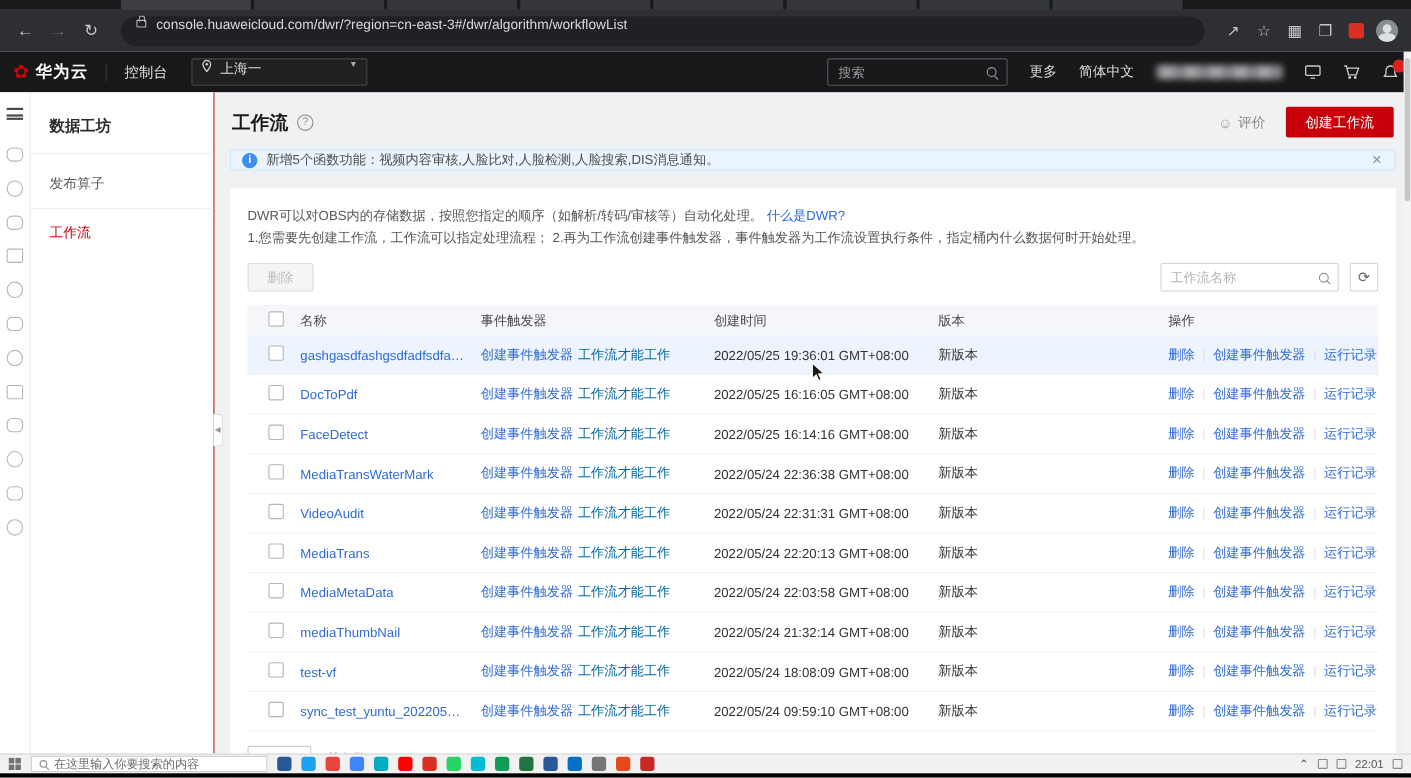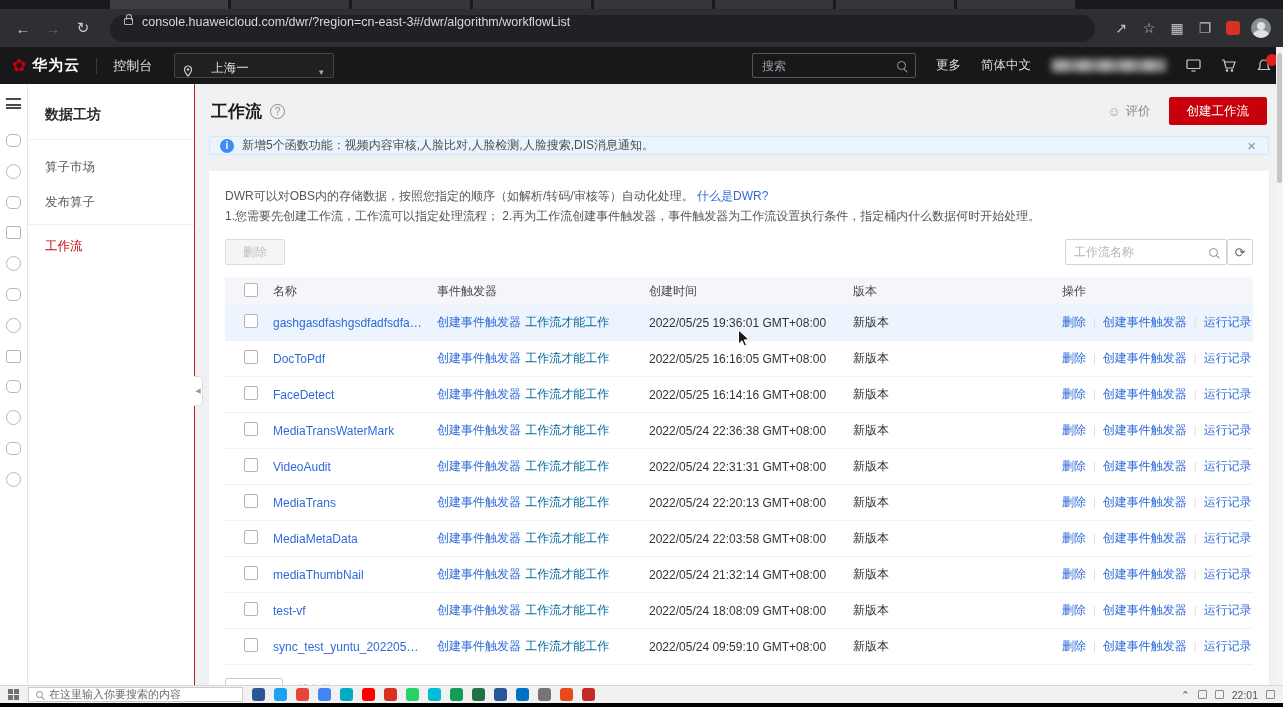--- a/index.html
+++ b/index.html
@@ -22,21 +22,21 @@
   .avatar-circle{width:20px;height:20px;border-radius:50%;background:#8a8d91;position:relative;overflow:hidden}
   .avatar-circle::before{content:"";position:absolute;left:6px;top:4px;width:8px;height:8px;border-radius:50%;background:#dfe1e4}
   .avatar-circle::after{content:"";position:absolute;left:2px;top:12px;width:16px;height:10px;border-radius:50%;background:#dfe1e4}
 
   
   .hwbar{height:37px;background:var(--header-bg,#18181a);display:flex;align-items:center;padding:0 12px;color:#d8d8d8;gap:0}
   .hw-logo{color:var(--brand-red,#c7000b);font-size:17px;margin-right:6px}
   .hw-brand{color:#fff;font-size:15px;font-weight:bold;letter-spacing:1px}
   .hw-sep{width:1px;height:16px;background:#3a3a3c;margin:0 16px}
   .hw-console{color:#e0e0e0;font-size:13px;margin-right:22px}
-  .region{display:flex;align-items:flex-end;gap:18px;border:1px solid #454547;border-radius:2px;height:25px;width:160px;padding:0 8px;background:#202022;font-size:12.5px;color:#ddd}
+  .region{display:flex;align-items:flex-start;gap:7px;border:1px solid #454547;border-radius:2px;height:25px;width:160px;padding:0 8px;background:#202022;font-size:12.5px;color:#ddd}
   .region .caret{margin-left:auto;font-size:8px;color:#aaa}
   .hw-search{margin-left:auto;width:164px;height:25px;border:1px solid #55565a;border-radius:2px;display:flex;align-items:center;padding:0 9px;gap:8px}
   .hw-search input{background:transparent;border:none;outline:none;color:#ddd;font-size:12px;flex:1;min-width:0}
   .hw-search input::placeholder{color:#9a9a9e}
   .mag{width:9px;height:9px;border:1.4px solid #9a9a9e;border-radius:50%;position:relative;flex:none}
   .mag::after{content:"";position:absolute;width:5px;height:1.4px;background:#9a9a9e;bottom:-2px;right:-3px;transform:rotate(45deg)}
   .hw-link{font-size:12.5px;color:#ddd;margin-left:20px;white-space:nowrap}
   .blurname{width:115px;height:13px;margin-left:20px;background:repeating-linear-gradient(90deg,#8f8f93 0,#c7c7ca 10px,#8f8f93 22px);filter:blur(3px);border-radius:2px;opacity:.85}
   .hw-icon{margin-left:20px;display:flex;align-items:center;position:relative}
   .badge-dot{position:absolute;top:-5px;right:-7px;width:12px;height:12px;border-radius:50%;background:#e02020}
@@ -71,21 +71,21 @@
   .banner{height:27px;background:var(--banner-bg,#e9f4fe);border:1px solid #d2e7fb;border-radius:2px;display:flex;align-items:center;padding:0 10px;gap:8px}
   .info-i{width:14px;height:14px;border-radius:50%;background:#3d8df5;color:#fff;font-size:10px;font-weight:bold;display:flex;align-items:center;justify-content:center;flex:none}
   .banner-text{font-size:12px;color:#4e4e4e;flex:1;white-space:nowrap;overflow:hidden}
   .banner-close{color:#8f8f8f;font-size:15px;cursor:pointer;padding:0 2px}
 
   .card{background:#fff;margin-top:16px;flex:1;padding:15px 16px 0;box-shadow:0 1px 2px rgba(0,0,0,.05)}
   .intro{font-size:12px;color:#575757;line-height:20px;white-space:nowrap;overflow:hidden}
   .link{color:var(--link-blue,#2f6bd8)}
   .ops-row{display:flex;align-items:center;margin:13px 0 12px}
   .btn-delete{height:26px;padding:0 17px;background:#f5f5f5;border:1px solid #ddd;color:#bfbfbf;font-size:12px;border-radius:2px}
-  .ops-right{margin-left:auto;display:flex;}
+  .ops-right{margin-left:auto;display:flex;gap:10px}
   .search-box{width:162px;height:26px;border:1px solid #d4d4d4;border-radius:2px;display:flex;align-items:center;padding:0 8px;background:#fff;gap:6px}
   .search-box input{border:none;outline:none;flex:1;font-size:12px;color:#333;min-width:0}
   .search-box input::placeholder{color:#b5b5b5}
   .search-box .mag{border-color:#8f8f8f}
   .search-box .mag::after{background:#8f8f8f}
   .refresh-btn{width:26px;height:26px;border:1px solid #d4d4d4;border-radius:2px;background:#fff;color:#666;font-size:13px;display:flex;align-items:center;justify-content:center;cursor:pointer}
 
   .thead,.trow{display:grid;grid-template-columns:48px 164px 212px 204px 209px 1fr;align-items:center}
   .thead{background:#f5f6fa;height:28px;font-size:12px;font-weight:normal;color:#4a4a4a}
   .trow{height:36px;border-bottom:1px solid #f0f1f4;font-size:12px;color:#333}
@@ -210,21 +210,20 @@
     <span class="rail-icon r-box"></span>
     <span class="rail-icon r-soft"></span>
     <span class="rail-icon r-round"></span>
     <span class="rail-icon r-soft"></span>
     <span class="rail-icon r-round"></span>
   </div>
 
   <div class="sidebar">
     <div class="sb-title">数据工坊</div>
     <div class="sb-group">
-      <div class="sb-item">算子市场</div>
       <div class="sb-item">发布算子</div>
       <div class="sb-div"></div>
       <div class="sb-item active">工作流</div>
     </div>
     <div class="collapse-handle">◀</div>
   </div>
 
   <div class="main">
 
     <div class="page-head">

